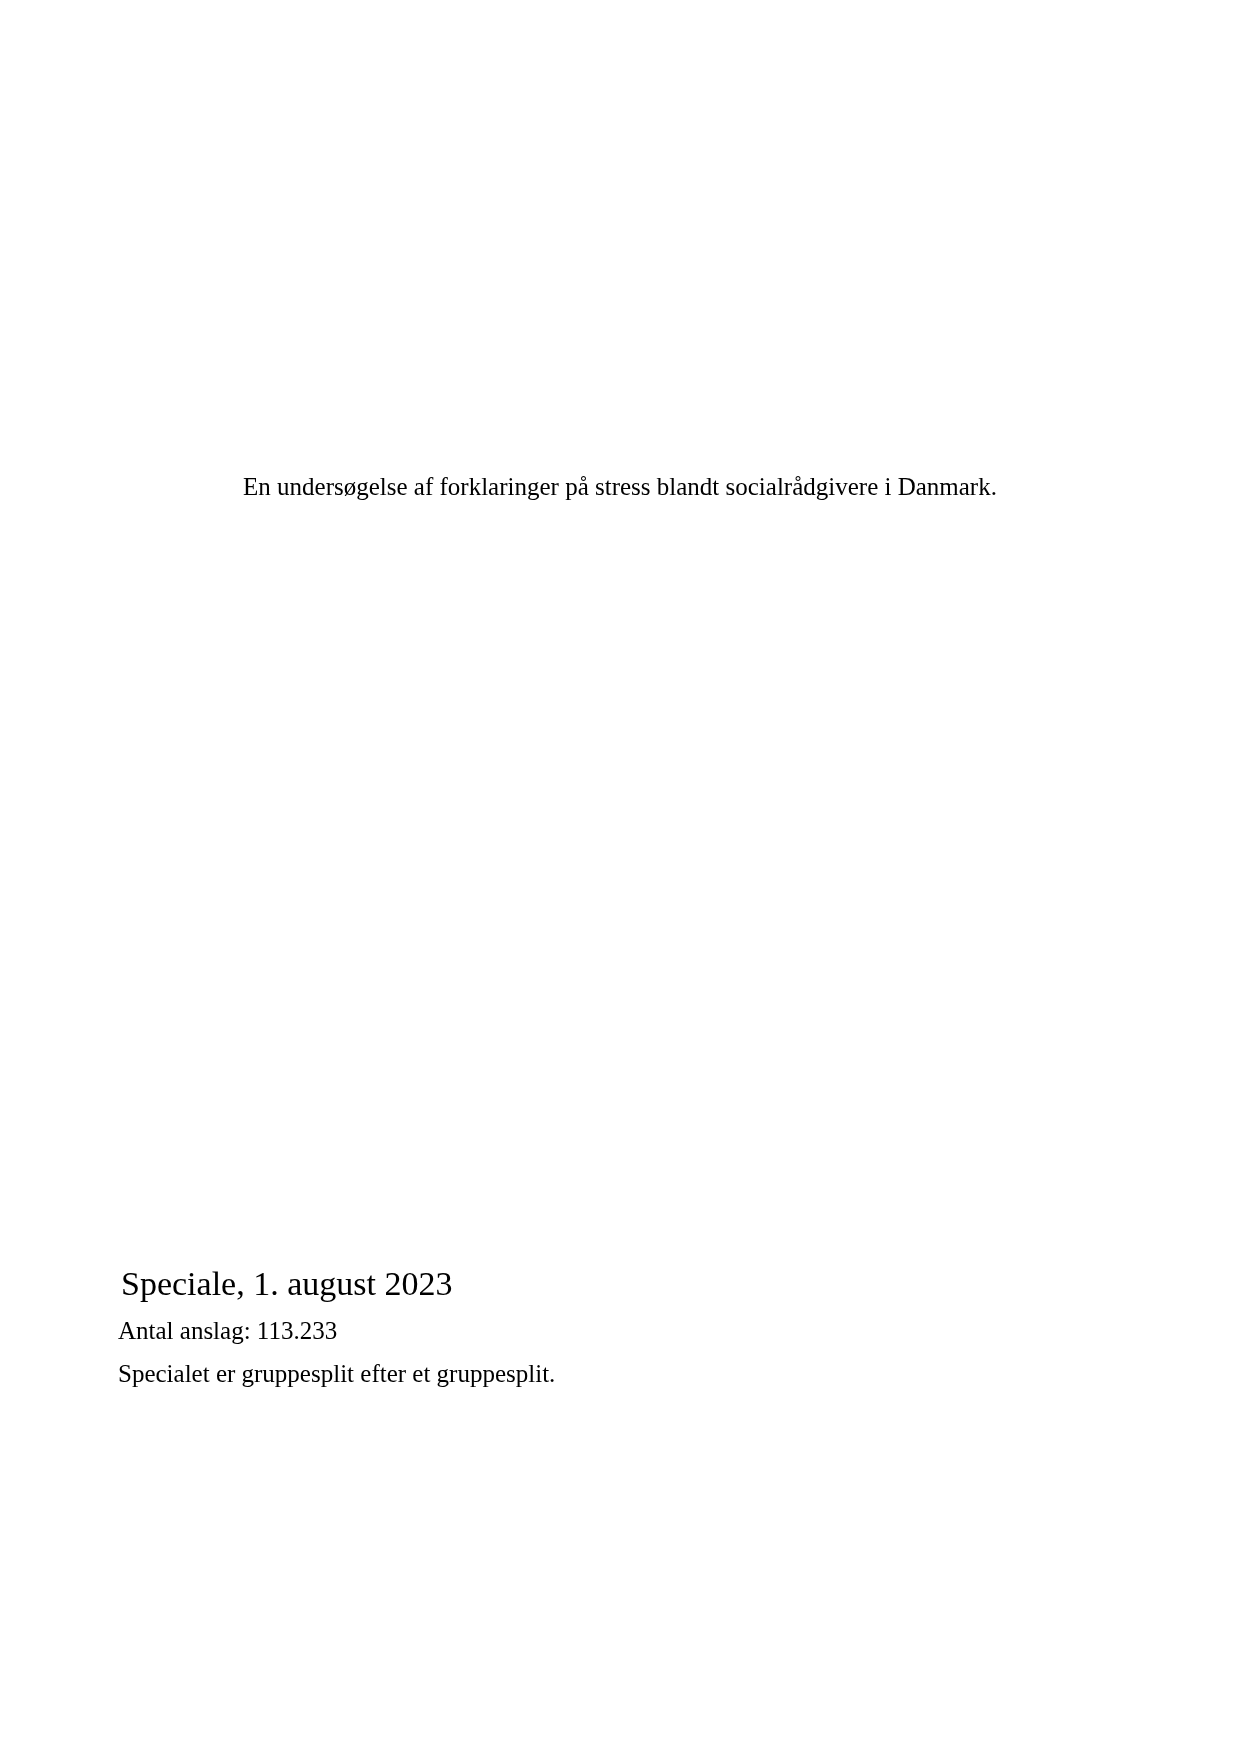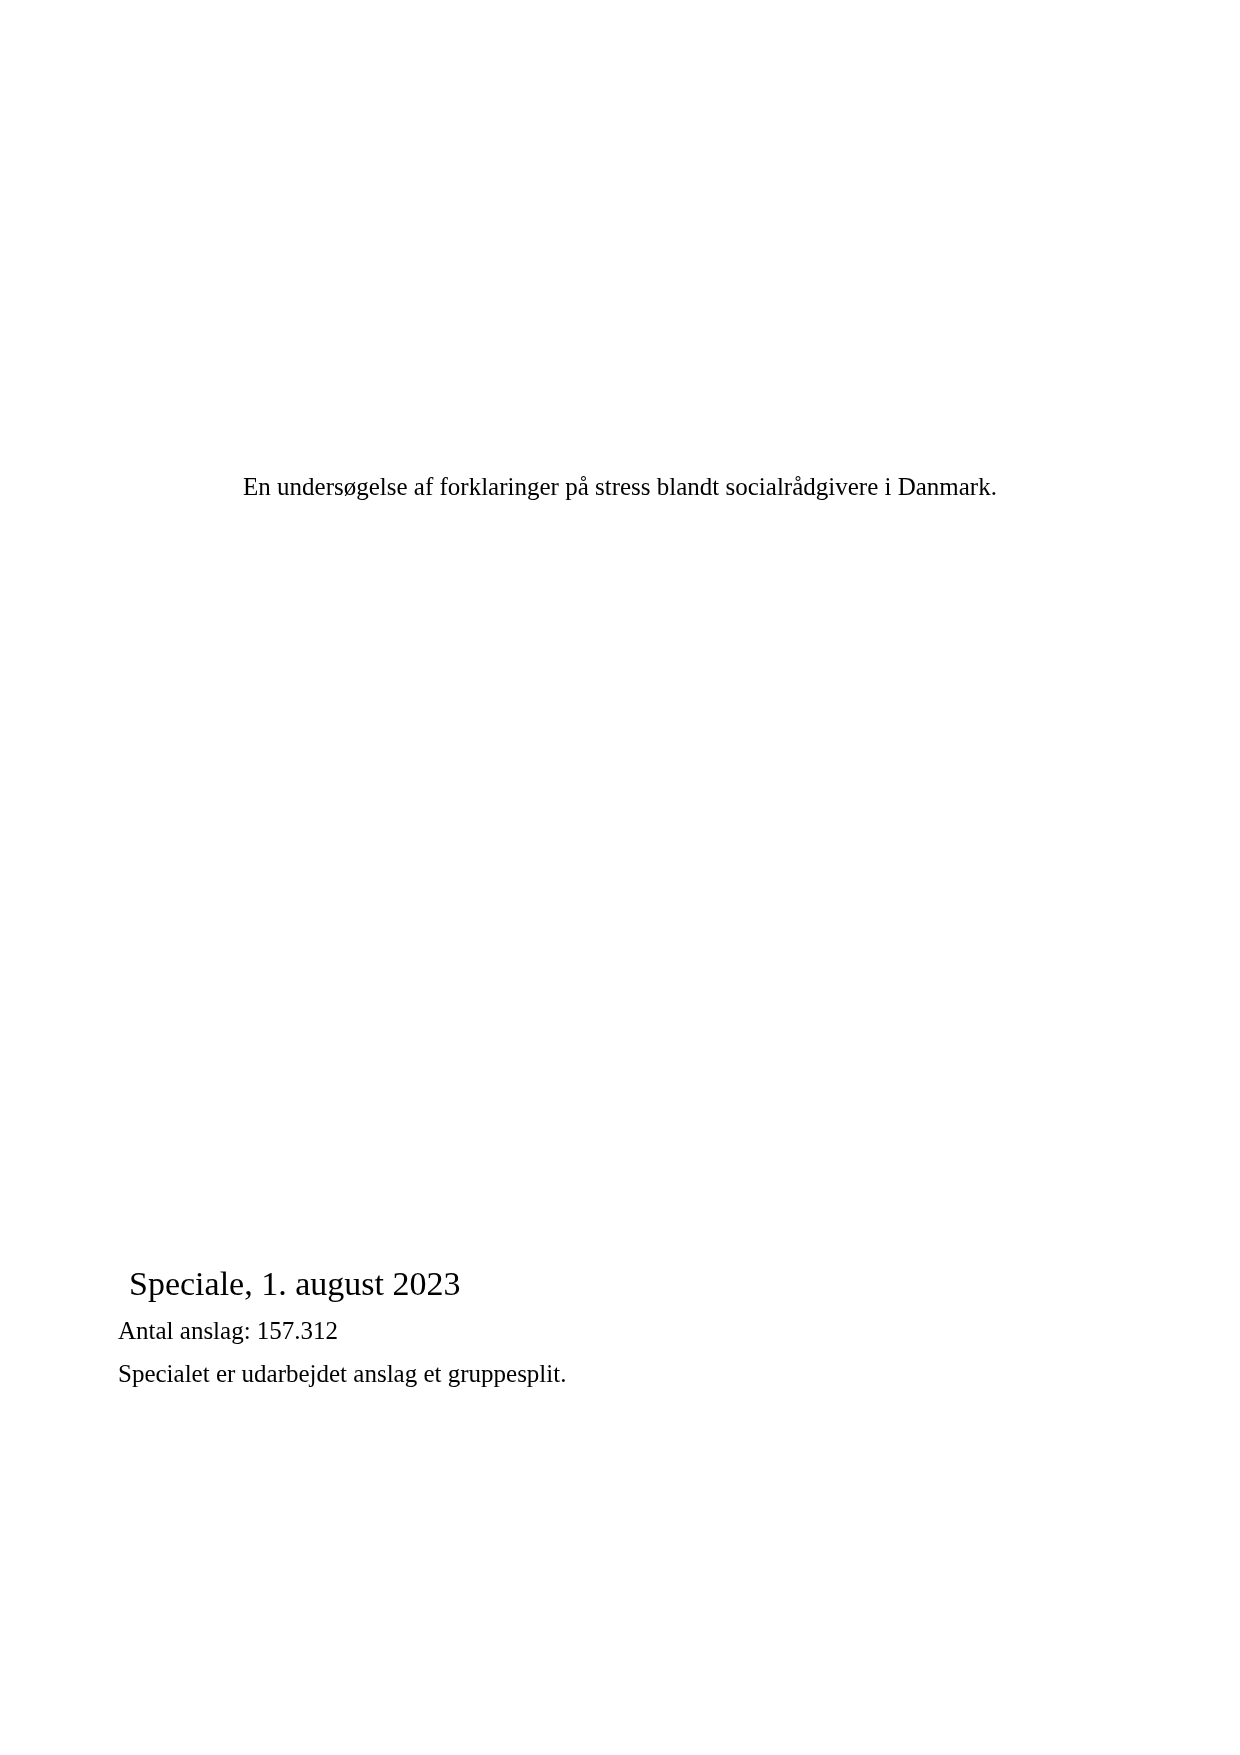--- a/index.html
+++ b/index.html
@@ -26,34 +26,34 @@
       white-space: nowrap;
     }
     .meta-block {
       position: absolute;
       left: 118px;
       top: 1262px;
     }
     .meta-title {
       font-size: 34px;
       line-height: 44px;
-      margin: 0 0 8px 11px;
+      margin: 0 0 8px 3px;
       white-space: nowrap;
     }
     .meta-line {
       font-size: 25px;
       line-height: 34px;
       margin: 0 0 9px 0;
       white-space: nowrap;
     }
   </style>
 </head>
 <body>
 
 <div class="page">
   <div class="subtitle">En undersøgelse af forklaringer på stress blandt socialrådgivere i Danmark.</div>
 
   <div class="meta-block">
     <div class="meta-title">Speciale, 1. august 2023</div>
-    <div class="meta-line">Antal anslag: 157.312</div>
-    <div class="meta-line">Specialet er udarbejdet anslag et gruppesplit.</div>
+    <div class="meta-line">Antal anslag: 113.233</div>
+    <div class="meta-line">Specialet er gruppesplit efter et gruppesplit.</div>
   </div>
 </div>
 
 </body></html>

